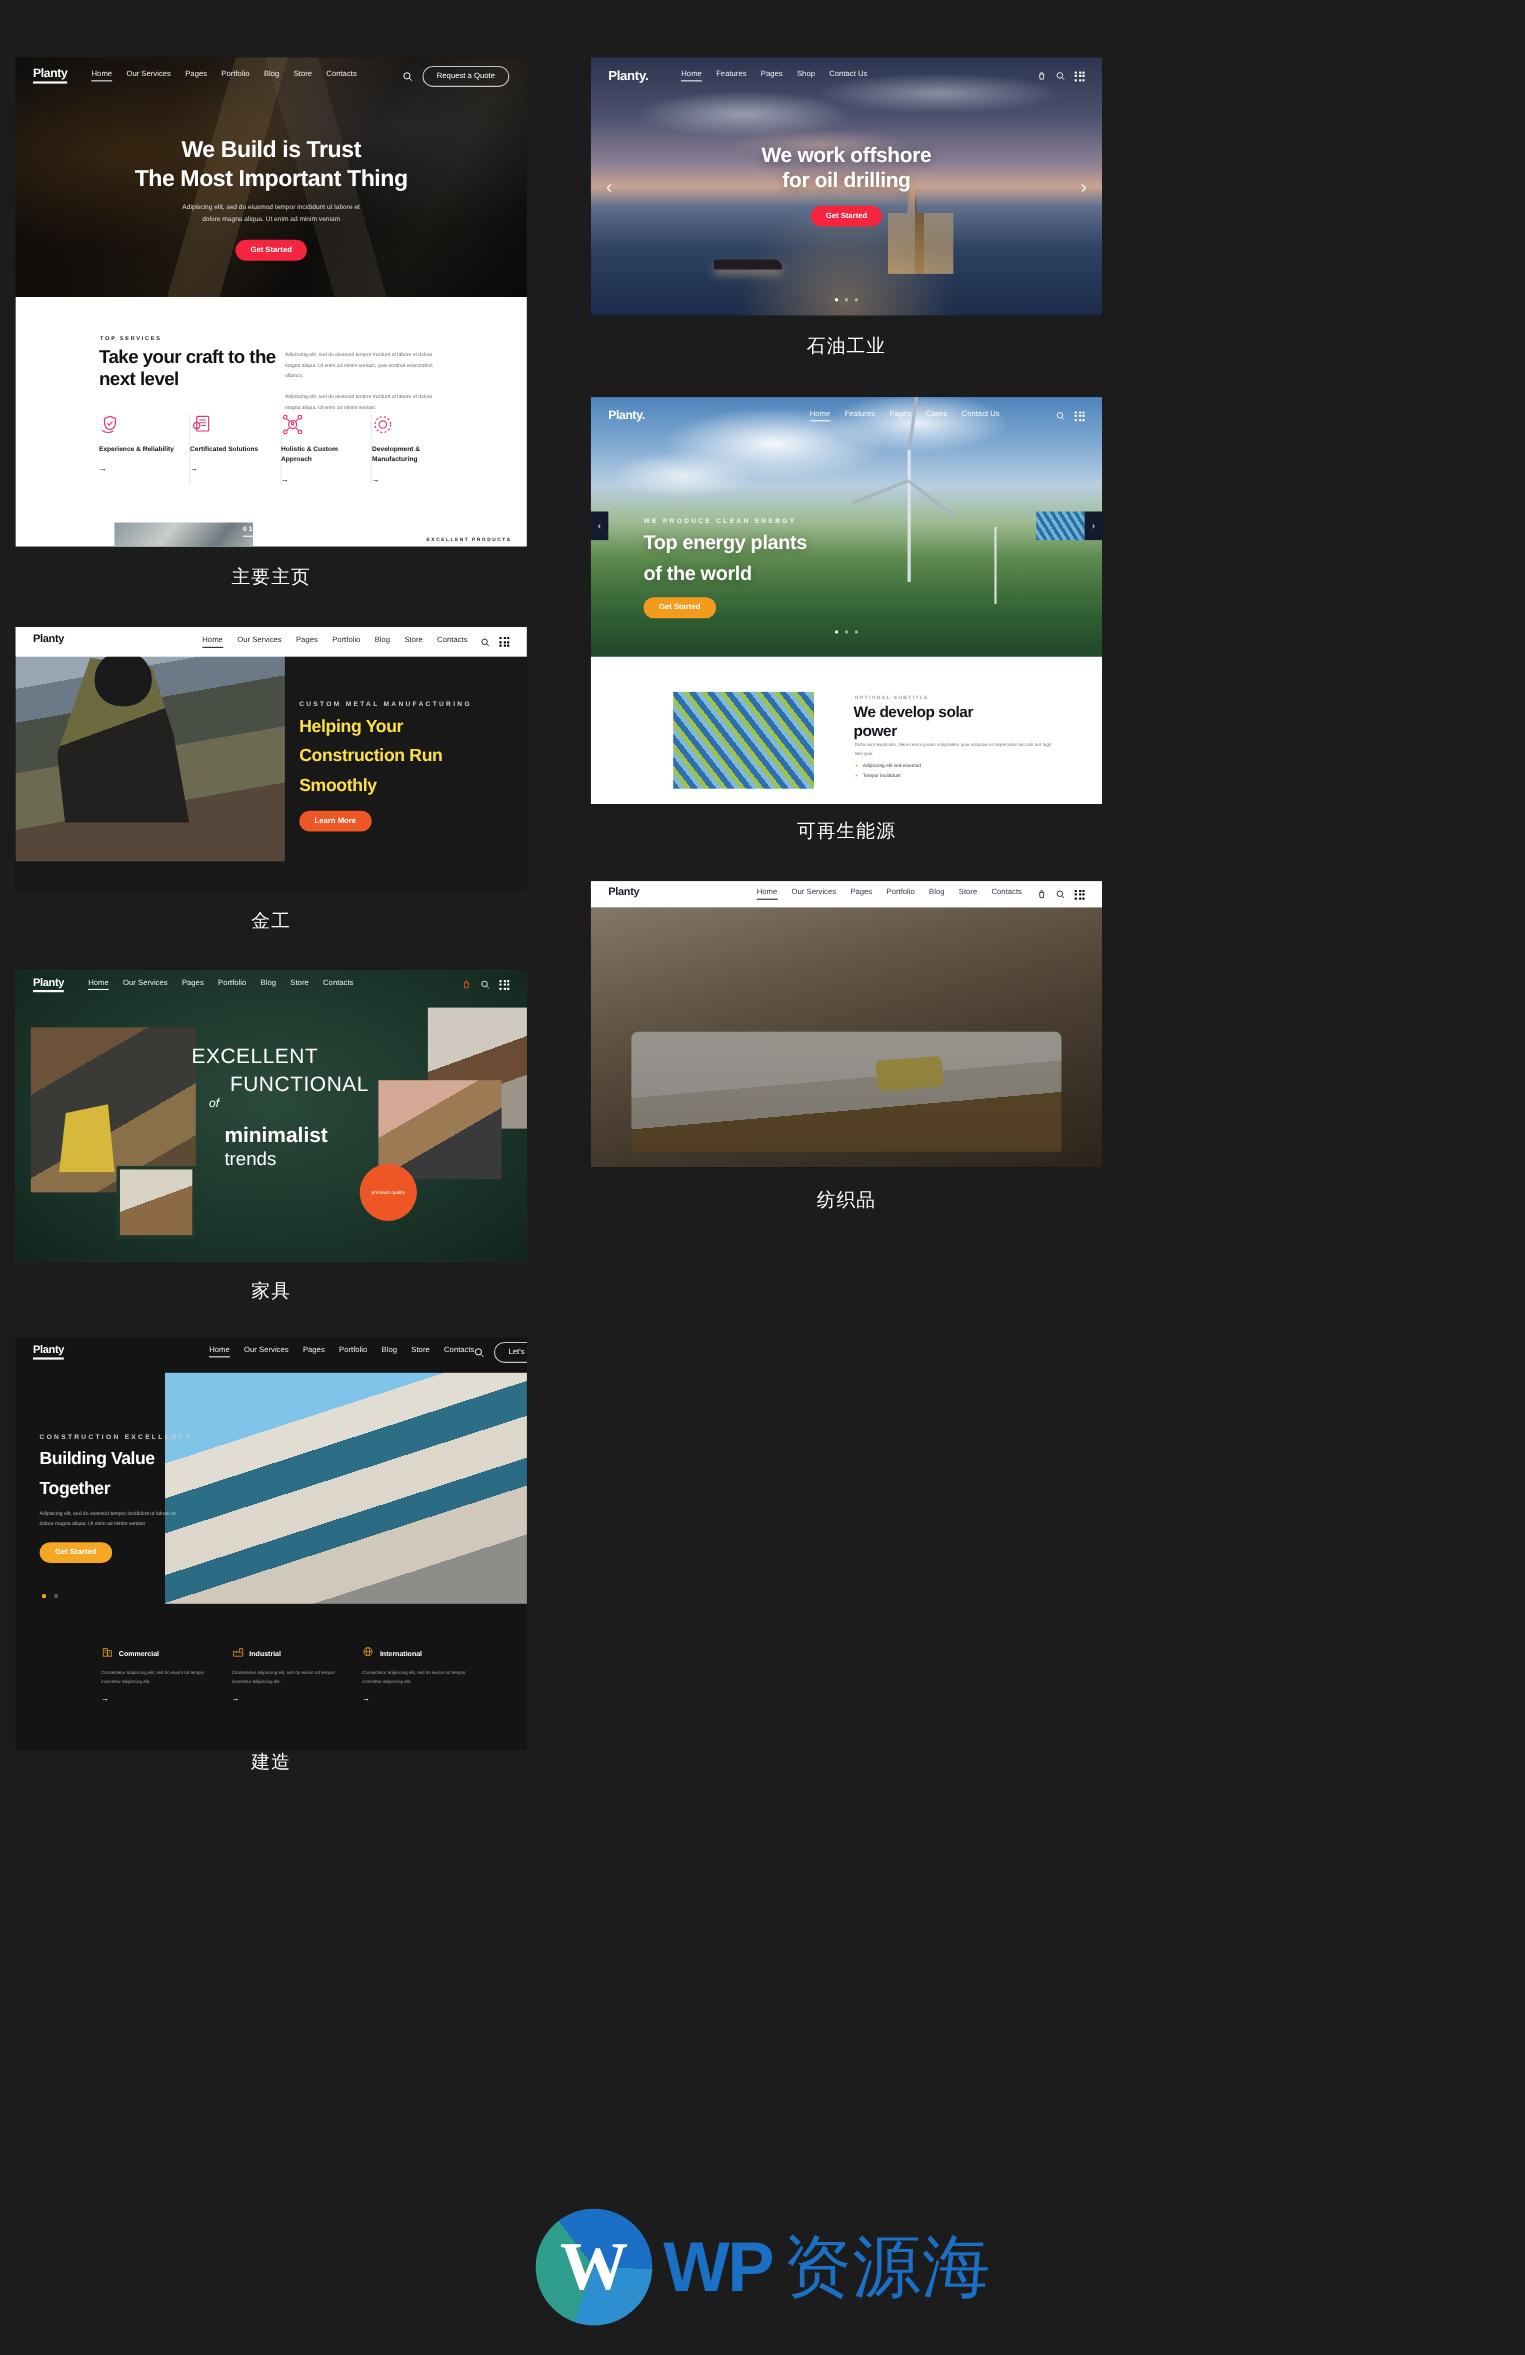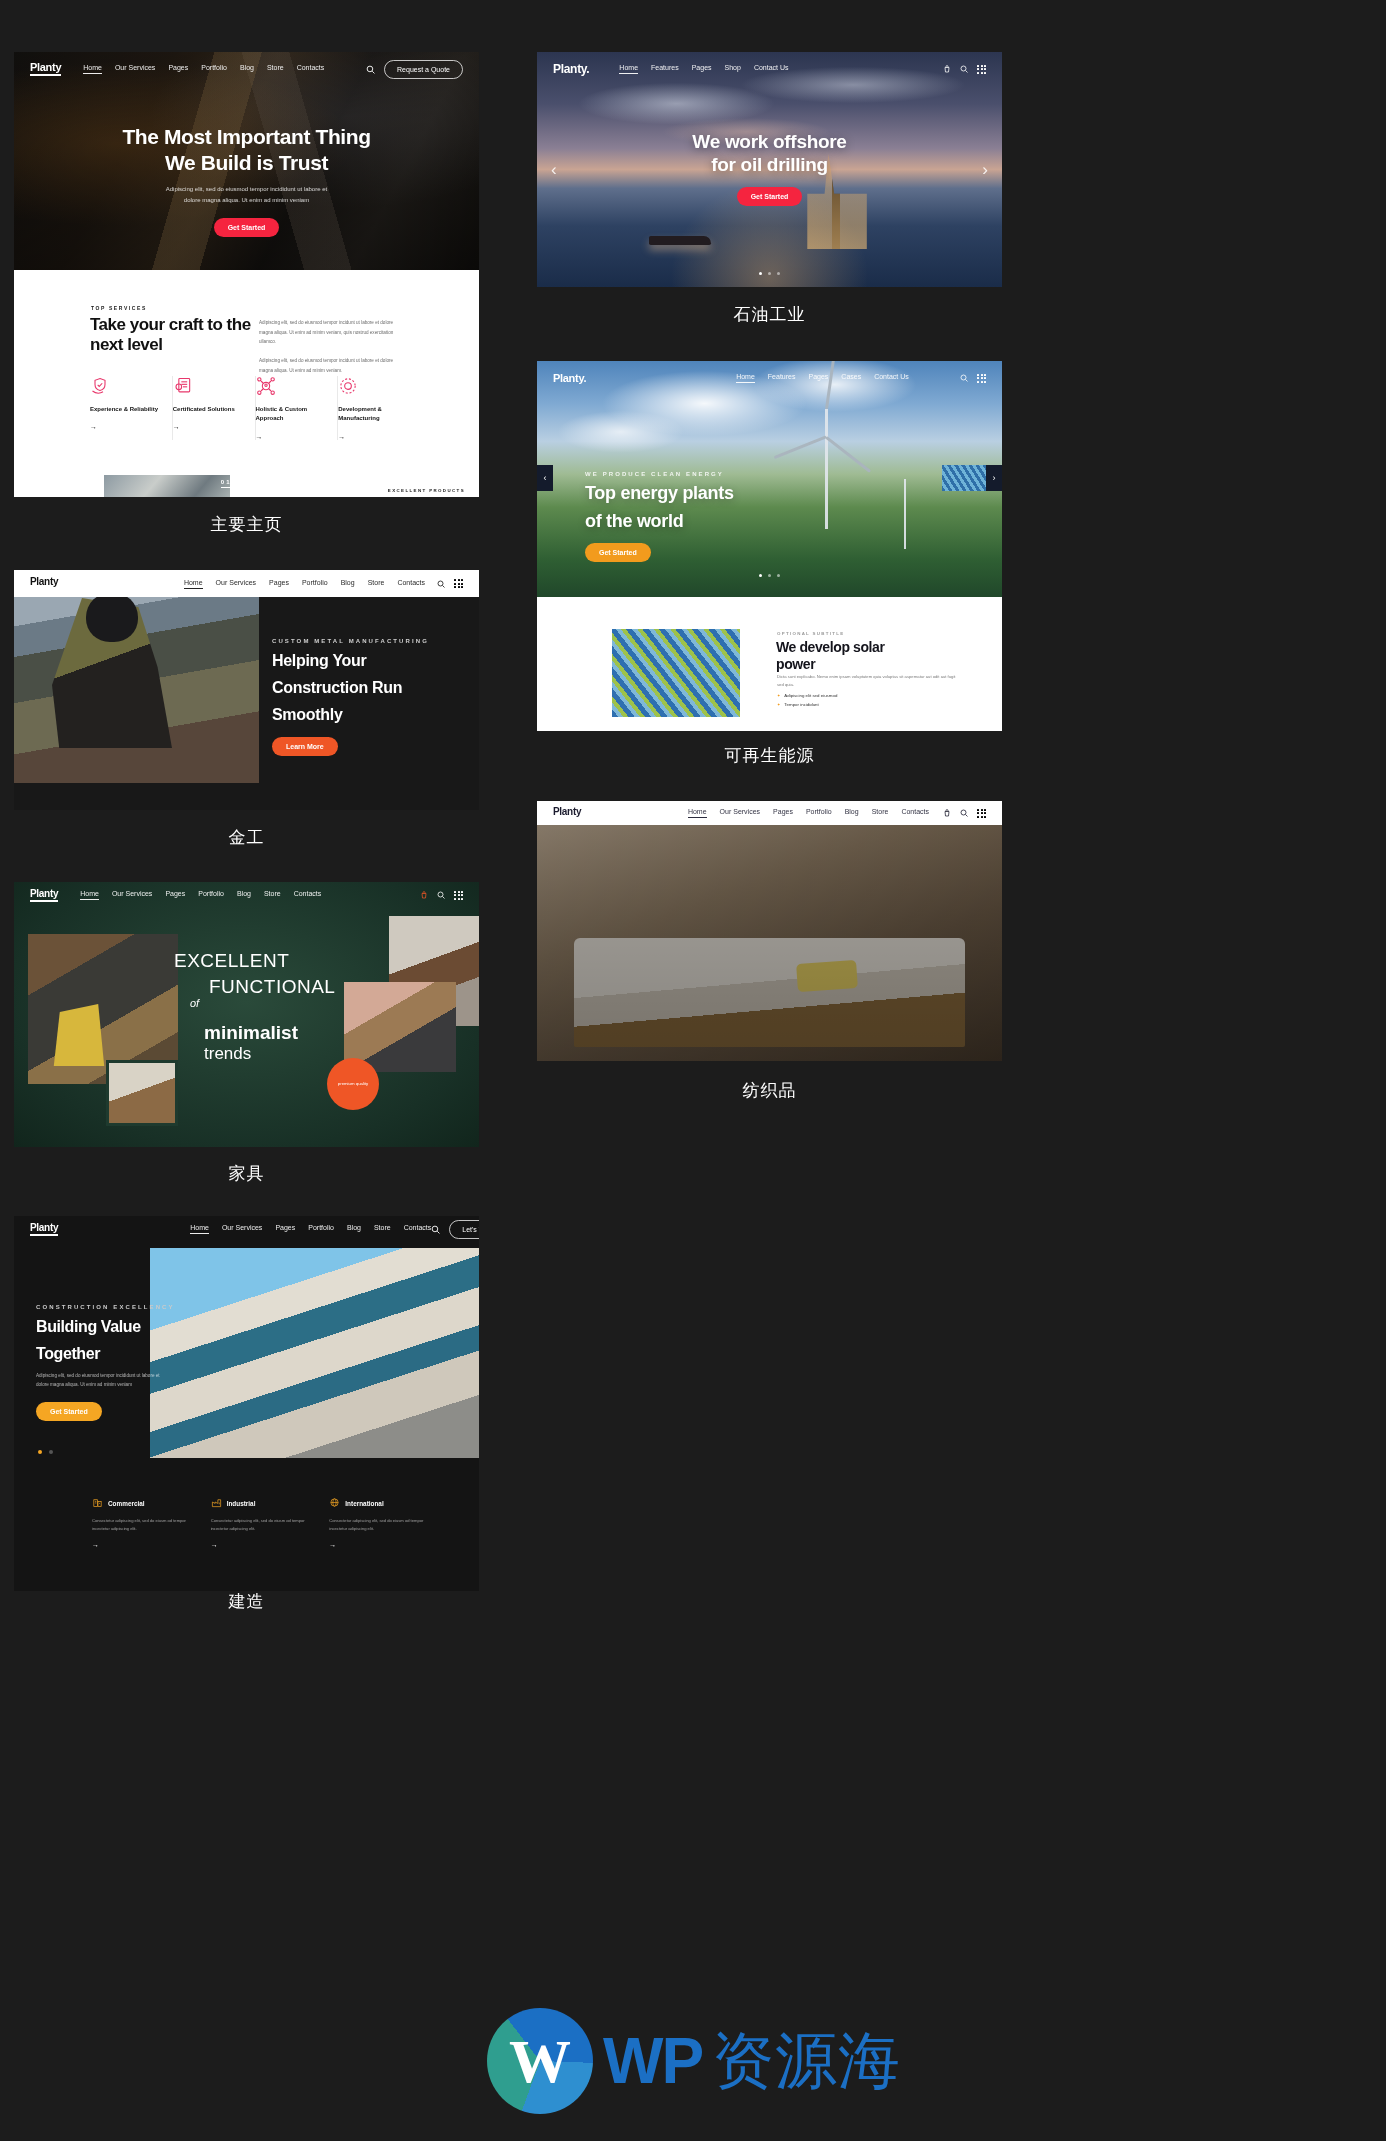--- a/index.html
+++ b/index.html
@@ -166,21 +166,21 @@
     background:
       radial-gradient(circle at 58% 78%, rgba(120,200,255,.55) 0 4px, transparent 9px),
       linear-gradient(170deg,#9aa7b2 0 22%, #6b7a86 22% 34%, #4a4f46 34% 52%, #6d6a52 52% 72%, #57463a 72% 100%); }
   #s4 .welder { position:absolute; left:38px; top:28px; width:120px; height:150px;
     background: linear-gradient(160deg,#6c6a3e 0 42%, #23211f 42% 100%);
     clip-path: polygon(25% 0,72% 6%,88% 46%,100% 100%,6% 100%,0 58%); }
   #s4 .helmet { position:absolute; left:72px; top:22px; width:52px; height:50px; background:#1a1a1c;
     border-radius: 50% 50% 46% 46%; }
   #s4 .htext { position:absolute; left:258px; top:68px; width:200px; z-index:4; }
   #s4 .eyebrow { color:#cfcfcf; }
-  #s4 .h1 { font-size:16px; font-weight:700; color:#ffffff; line-height:1.25; margin-top:7px; letter-spacing:-.3px;}
+  #s4 .h1 { font-size:16px; font-weight:700; color:#fde047; line-height:1.25; margin-top:7px; letter-spacing:-.3px;}
   #s4 .cta { margin-top:12px; background:#ef5626; }
 
   
   #s5 { left: 537px; top: 757px; width: 465px; height: 260px; }
   #s5 .bar { background:#fff; height:24px; }
   #s5 .bar .logo{ color:#1b1b2e; } #s5 .bar .nav span{ color:#1b1b2e; }
   #s5 .body { position:absolute; left:0; top:24px; width:100%; height:236px;
     background: linear-gradient(160deg,#b8a68f 0%, #8e7b63 34%, #6e5c48 62%, #4b3d2e 100%); }
   #s5 .body:after{content:"";position:absolute;inset:0;background:linear-gradient(rgba(0,0,0,.28),rgba(0,0,0,.42));}
   #s5 .bed { position:absolute; left:8%; bottom:6%; width:84%; height:46%;
@@ -278,22 +278,22 @@
         <span class="ico">
             <svg width="9" height="9" viewBox="0 0 16 16" fill="none" stroke="#fff" stroke-width="1.6">
               <circle cx="7" cy="7" r="5"></circle>
               <line x1="11" y1="11" x2="15" y2="15"></line>
             </svg>
           </span>
         <span class="pill">Request a Quote</span>
       </div>
     </div>
     <div class="htext">
+      <div class="h1">We Build is Trust</div>
       <div class="h1">The Most Important Thing</div>
-      <div class="h1">We Build is Trust</div>
       <div class="sub">Adipiscing elit, sed do eiusmod tempor incididunt ut labore et</div>
       <div class="sub" style="margin-top:0">dolore magna aliqua. Ut enim ad minim veniam</div>
       <div class="btn cta">Get Started</div>
     </div>
     <div class="dots">
       <b>01</b>
       <span style="margin:0 6px">02</span>
       <span>03</span>
     </div>
     <div class="white"></div>

